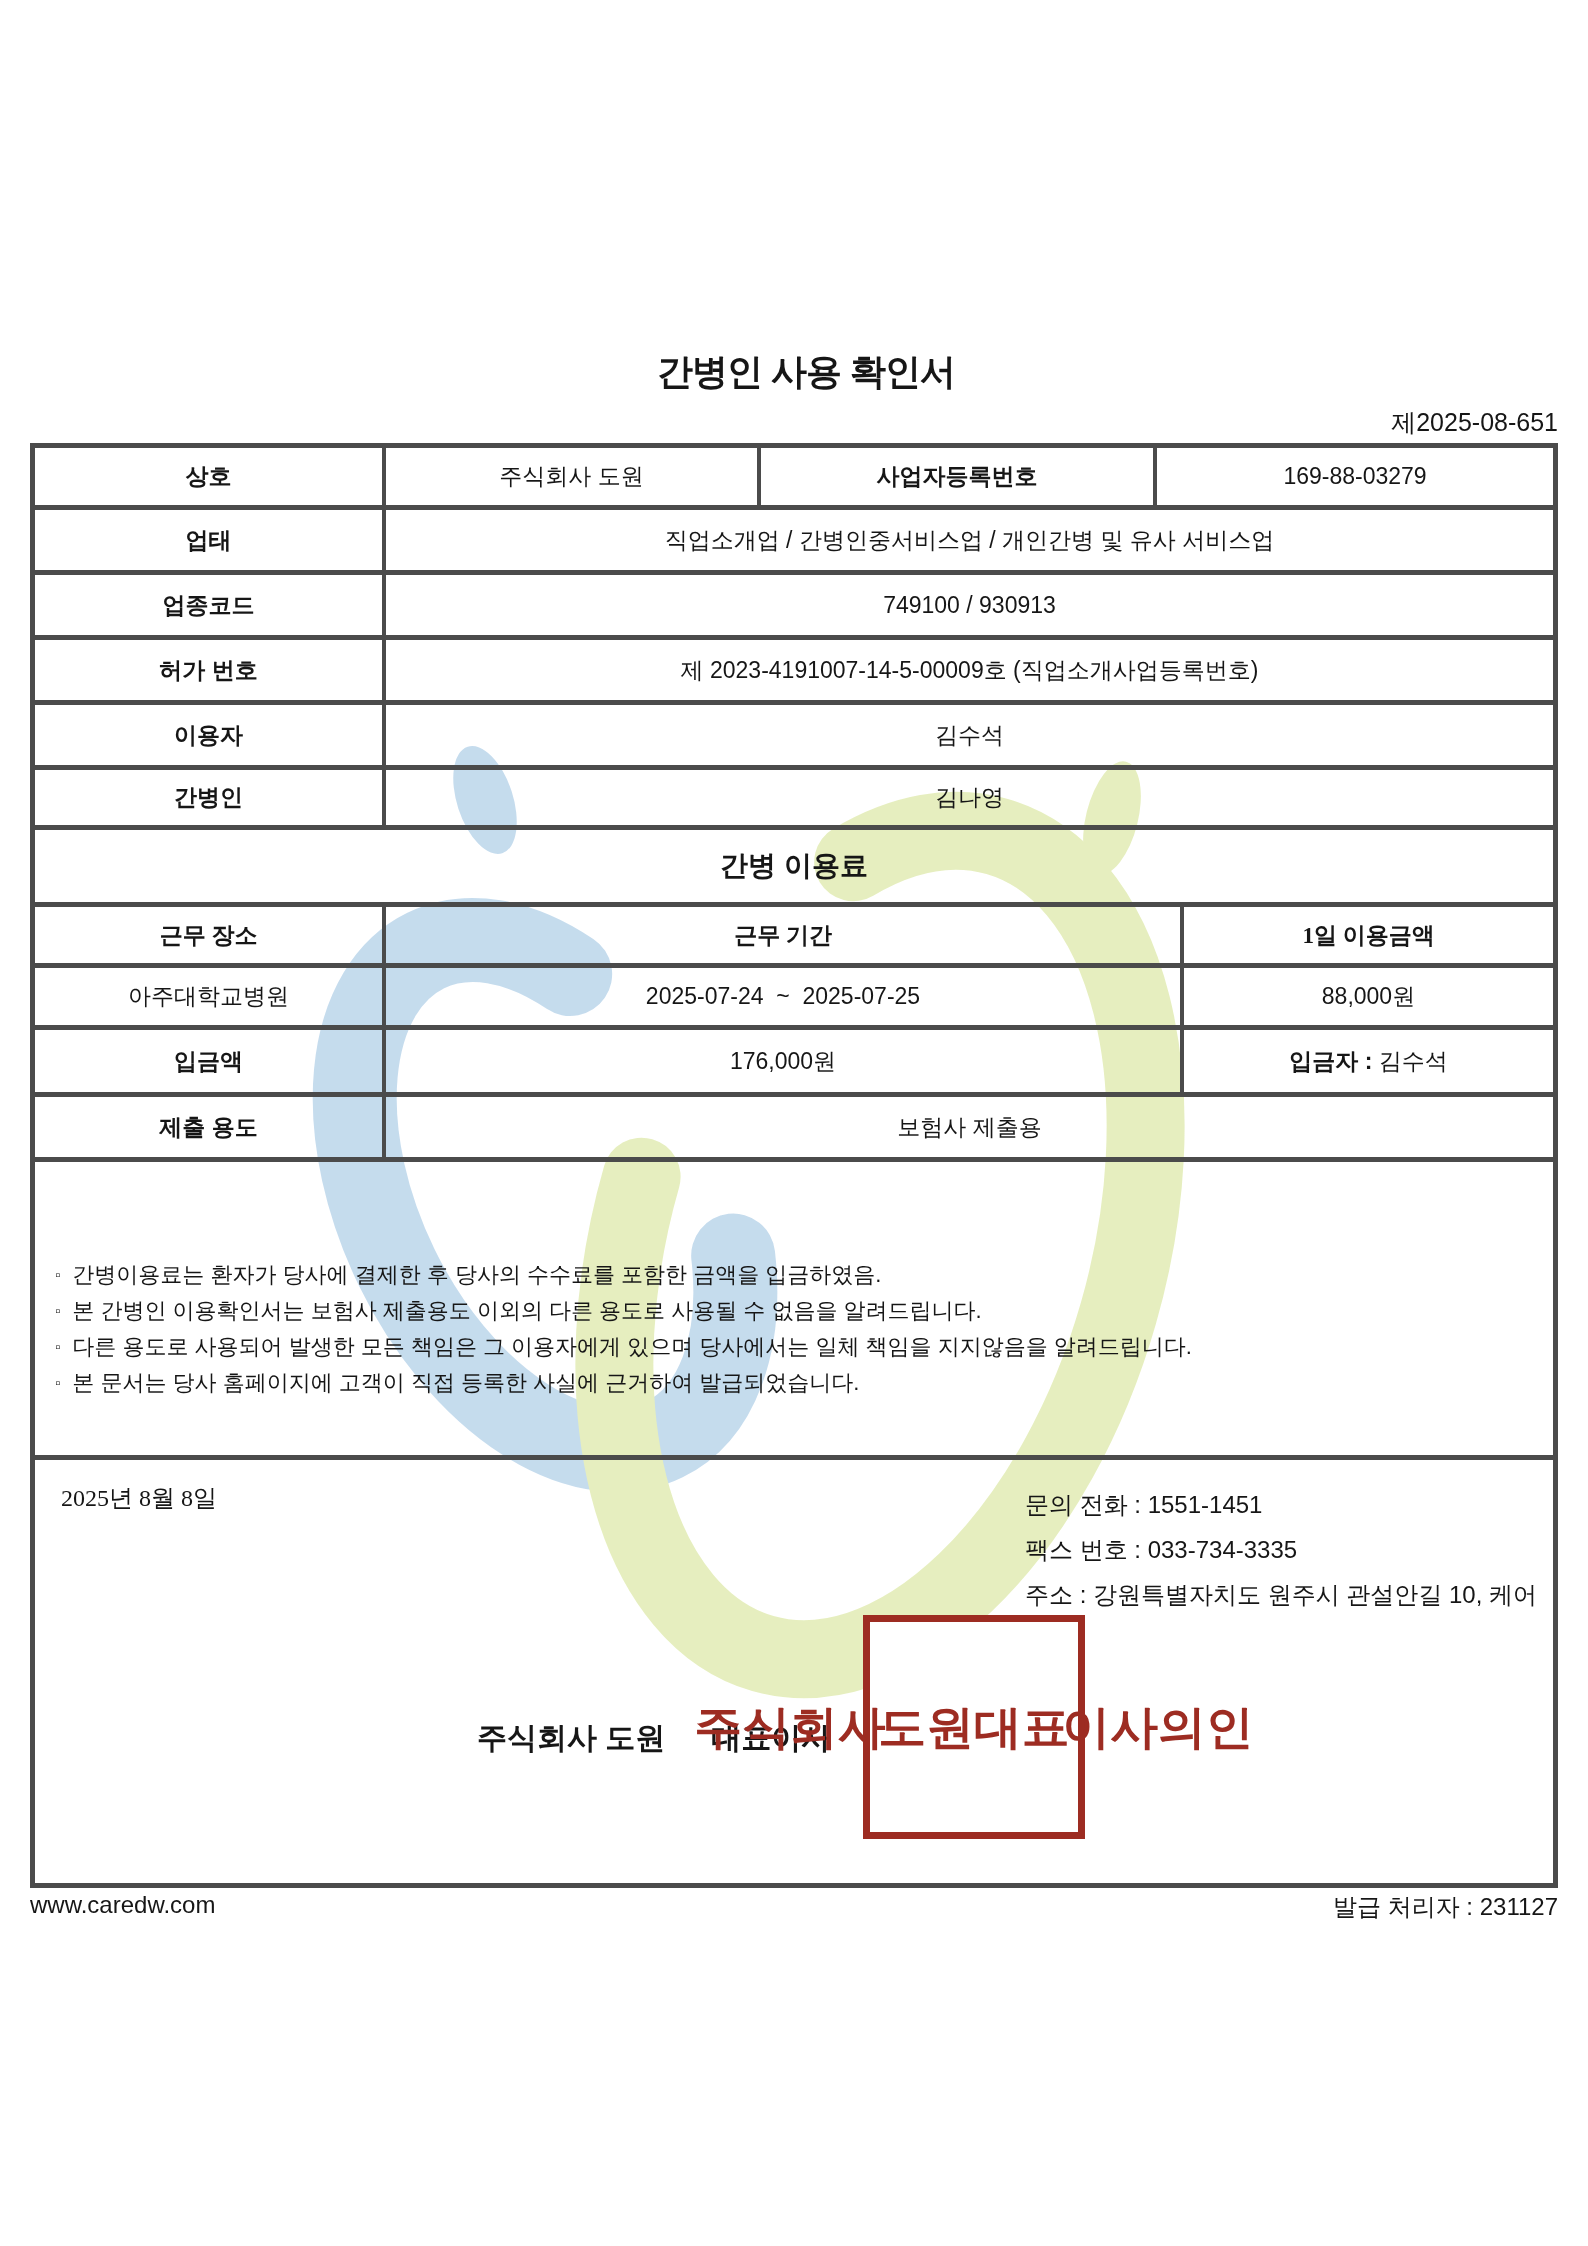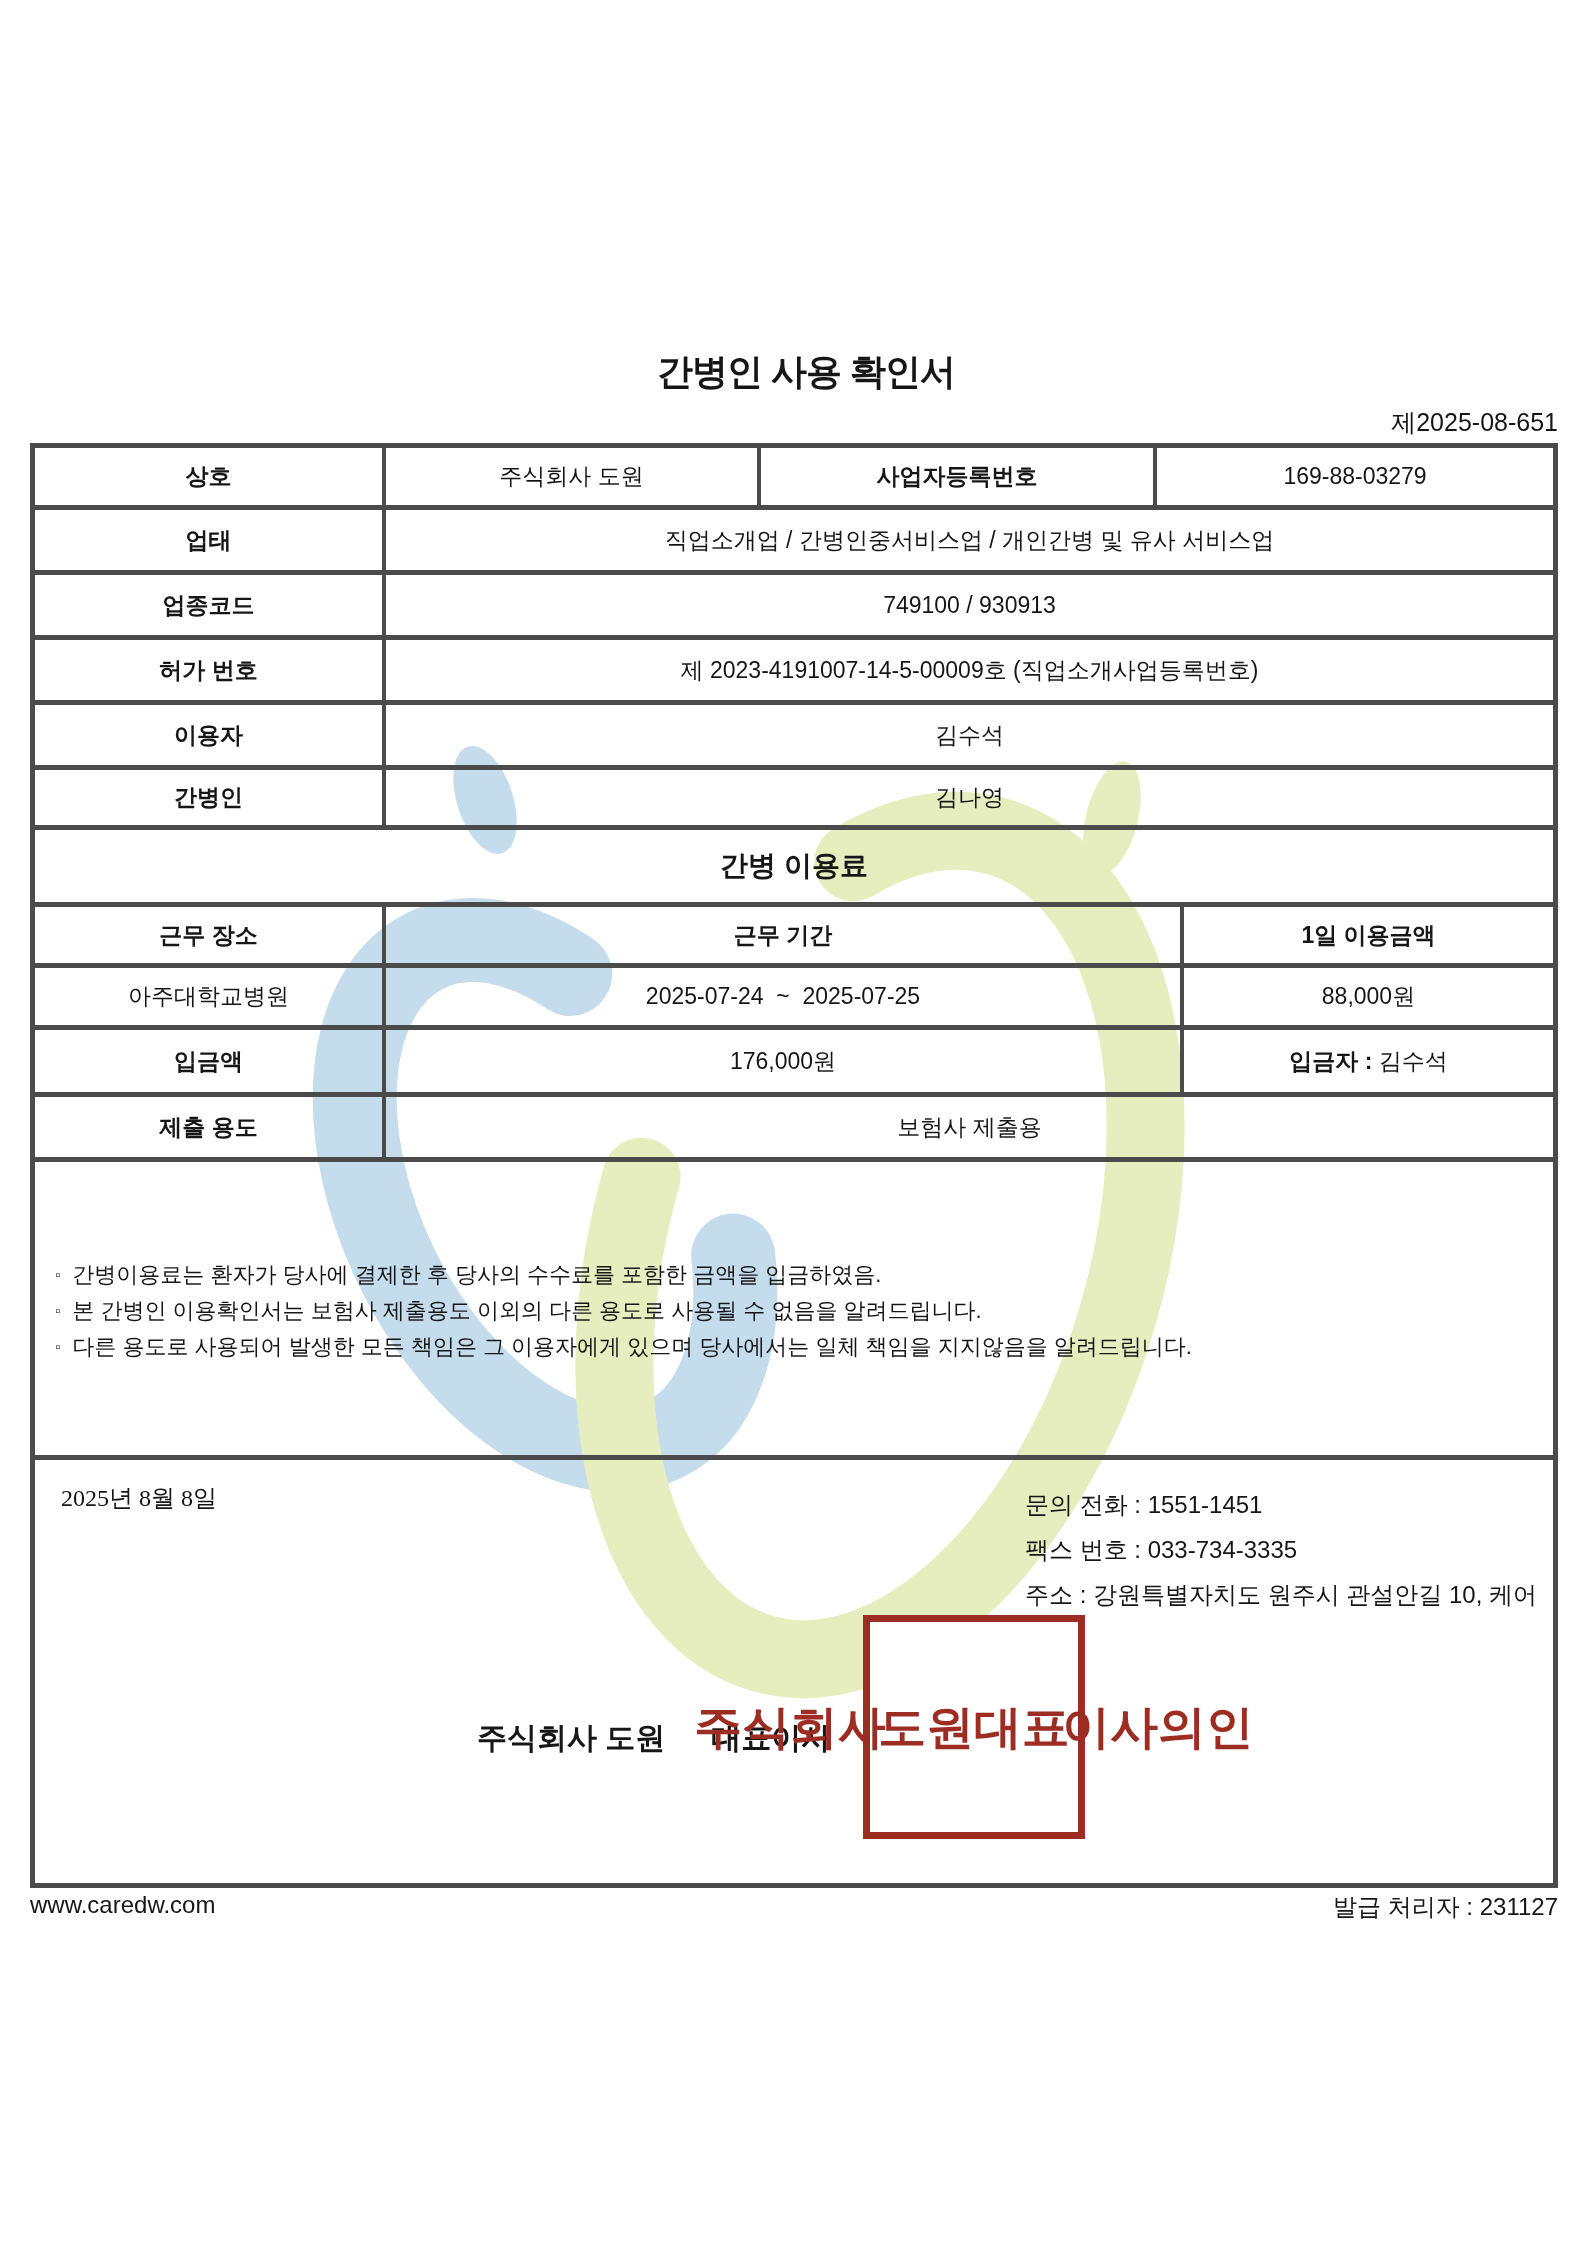--- a/index.html
+++ b/index.html
@@ -23,21 +23,21 @@
   .row.last{border-bottom:none;}
   .cell{display:flex;align-items:center;justify-content:center;box-sizing:border-box;
         border-right:4px solid var(--bd);font-size:23px;text-align:center;padding:0 8px;}
   .cell.flex1{flex:1;border-right:none;border-radius:17px;}
   .label{font-weight:bold;}
   .w-label{width:351px;flex:none;}
   .wA2{width:375px;flex:none;}
   .wA3{width:396px;flex:none;}
   .wF2{width:798px;flex:none;}
   .h62{height:62px;} .h65{height:65px;} .h60{height:60px;} .h77{height:77px;}
-  .h61{height:61px;} .h67{height:67px;}
+  .h61{height:61px;font-family:Liberation Serif, serif;} .h67{height:67px;}
 
   .section-title{font-size:28px;font-weight:bold;}
   .pre{white-space:pre;}
 
   .notes-row{display:block;height:298px;padding:96px 30px 0 20px;}
   .note-line{font-size:22px;line-height:34px;}
   .note-bullet{display:inline-block;font-size:15px;margin-right:12px;transform:translateY(-2px);}
 
   .bottom-row{position:relative;display:block;height:423px;}
   .issue-date{position:absolute;left:26px;top:22px;font-size:24px;font-family:Liberation Serif, serif;}
@@ -136,20 +136,23 @@
       <div class="row notes-row">
         <div class="note-line">
           <span class="note-bullet">▫</span><span>간병이용료는 환자가 당사에 결제한 후 당사의 수수료를 포함한 금액을 입금하였음.</span>
         </div>
         <div class="note-line">
           <span class="note-bullet">▫</span><span>본 간병인 이용확인서는 보험사 제출용도 이외의 다른 용도로 사용될 수 없음을 알려드립니다.</span>
         </div>
         <div class="note-line">
           <span class="note-bullet">▫</span><span>다른 용도로 사용되어 발생한 모든 책임은 그 이용자에게 있으며 당사에서는 일체 책임을 지지않음을 알려드립니다.</span>
         </div>
+        <div class="note-line">
+          <span class="note-bullet">▫</span><span>본 문서는 당사 홈페이지에 고객이 직접 등록한 사실에 근거하여 발급되었습니다.</span>
+        </div>
       </div>
 
       <div class="row bottom-row last">
         <div class="issue-date">2025년 8월 8일</div>
         <div class="contact">
           <div>문의 전화 : 1551-1451</div>
           <div>팩스 번호 : 033-734-3335</div>
           <div>주소 : 강원특별자치도 원주시 관설안길 10, 케어헬퍼</div>
         </div>
         <div class="sign-line">

